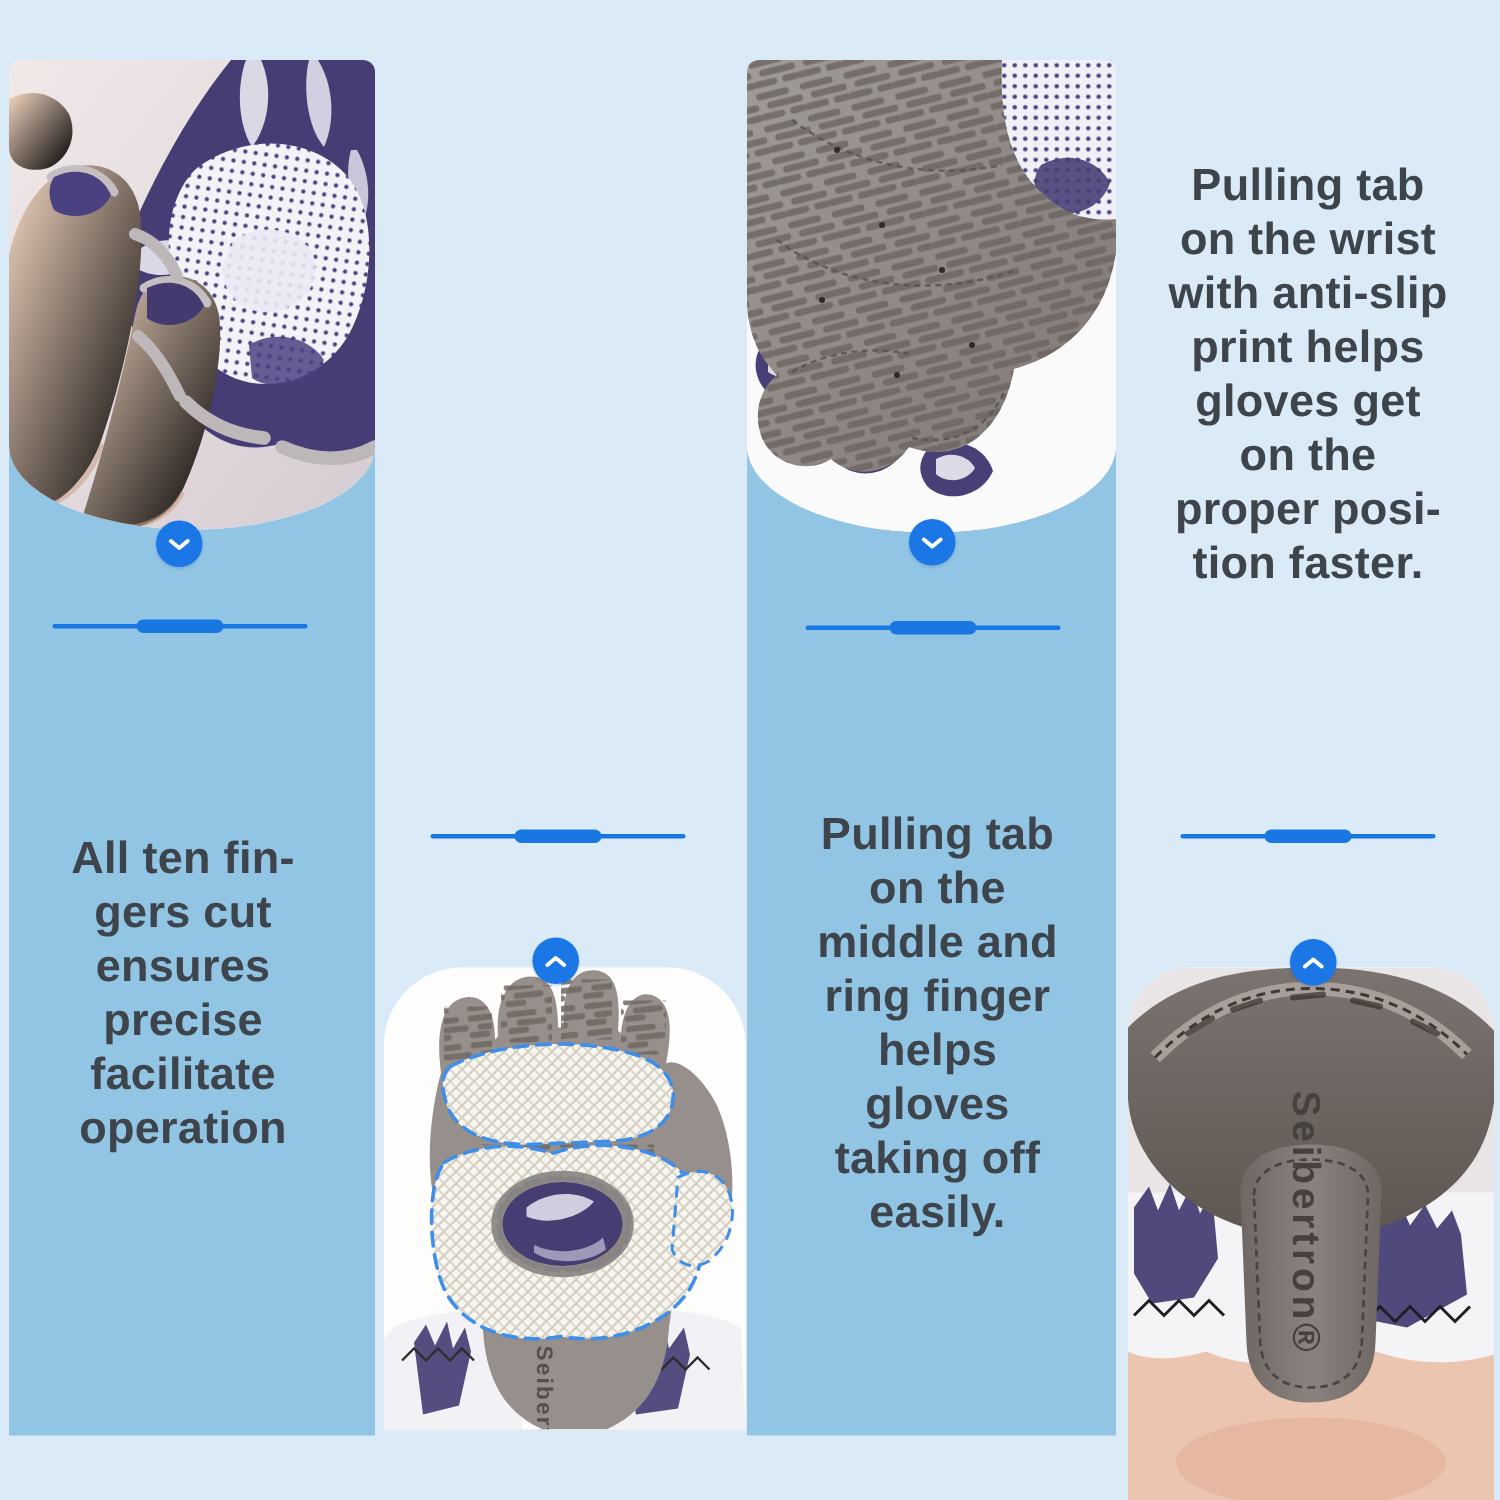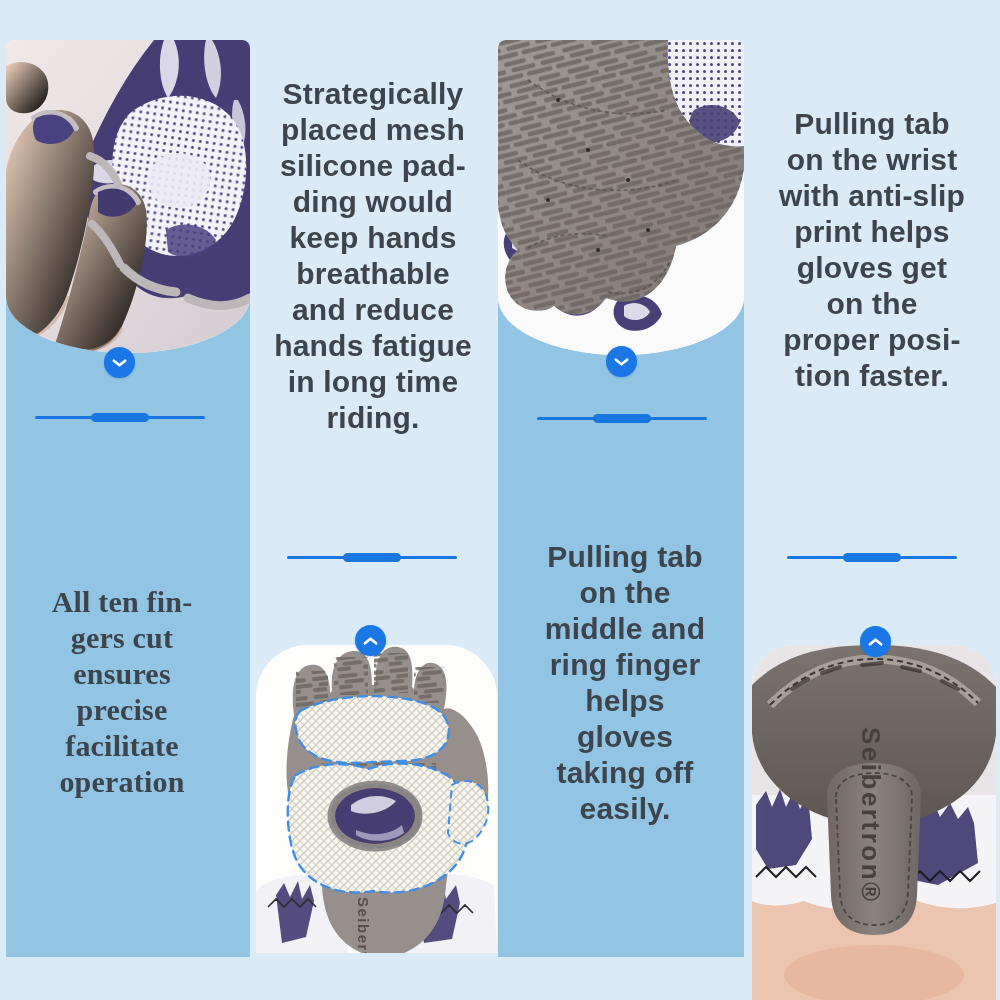--- a/index.html
+++ b/index.html
@@ -9,21 +9,21 @@
   #card-left{left:6px;top:40px;width:244px;height:917px;}
   #card-mid{left:498px;top:40px;width:246px;height:917px;}
   .photo{position:absolute;overflow:hidden;background:#fbfafa;}
   .photo svg{display:block;width:100%;height:100%;}
   #photo-tl{left:6px;top:40px;width:244px;height:313px;border-radius:8px 8px 122px 122px/8px 8px 56px 56px;}
   #photo-tr{left:498px;top:40px;width:246px;height:315px;border-radius:8px 8px 123px 123px/8px 8px 58px 58px;}
   #photo-bl{left:256px;top:645px;width:241px;height:308px;border-radius:52px 52px 0 0;}
   #photo-br{left:752px;top:645px;width:244px;height:355px;border-radius:42px 42px 0 0;}
   .caption{position:absolute;white-space:pre-line;text-align:center;color:#3d444b;
            font-weight:bold;font-size:30px;line-height:36px;letter-spacing:.2px;}
-  #caption-1{left:2px;top:584px;width:240px;font-family:Liberation Serif, serif;}
+  #caption-1{left:2px;top:555px;width:240px;}
   #caption-2{left:250px;top:76px;width:246px;}
   #caption-3{left:500px;top:539px;width:250px;}
   #caption-4{left:744px;top:106px;width:256px;}
   .chev{position:absolute;width:31px;height:31px;border-radius:50%;background:#1b77e5;
         display:flex;align-items:center;justify-content:center;box-shadow:0 1px 2px rgba(20,80,160,.25);}
   .chev svg{width:15px;height:10px;}
   #chev-1{left:104px;top:347px;} #chev-2{left:355px;top:625px;}
   #chev-3{left:606px;top:346px;} #chev-4{left:860px;top:626px;}
   .divider{position:absolute;width:170px;height:9px;}
   .divider .line{position:absolute;left:0;right:0;top:3px;height:3px;background:#1877e0;border-radius:2px;}
@@ -275,30 +275,20 @@
     <div class="line"></div>
     <div class="pill"></div>
   </div>
 
   <div class="caption" id="caption-1">All ten fin-
 gers cut
 ensures
 precise
 facilitate
 operation</div>
-  <div class="caption" id="caption-2">Strategically
-placed mesh
-silicone pad-
-ding would
-keep hands
-breathable
-and reduce
-hands fatigue
-in long time
-riding.</div>
   <div class="caption" id="caption-3">Pulling tab
 on the
 middle and
 ring finger
 helps
 gloves
 taking off
 easily.</div>
   <div class="caption" id="caption-4">Pulling tab
 on the wrist

